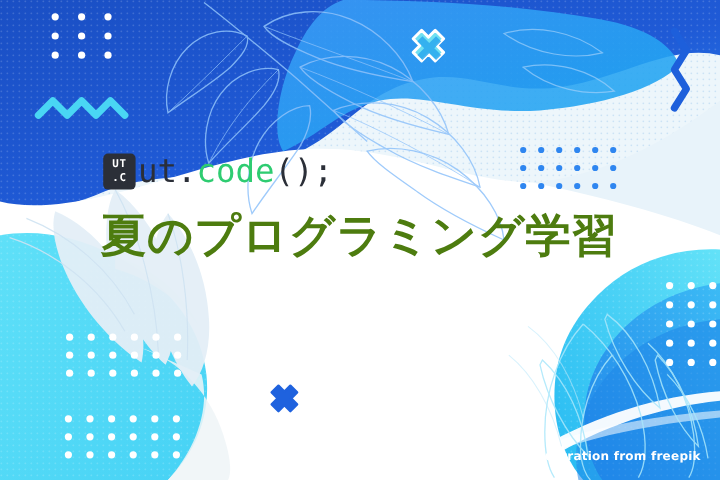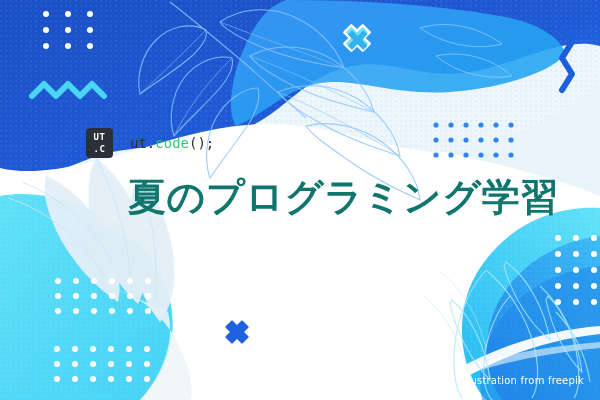--- a/index.html
+++ b/index.html
@@ -14,21 +14,21 @@
     width:600px; height:400px;
     overflow:hidden;
     background:#f2f8fb;
   }
   .layer { position:absolute; inset:0; }
   .layer svg { display:block; width:600px; height:400px; }
 
   
   #brand {
     position:absolute; left:86px; top:128px;
-    display:flex; align-items:center; gap:17px;
+    display:flex; align-items:center; gap:2px;
     z-index:40;
   }
   #logo-mark {
     width:27px; height:30px;
     background:#2b2f38;
     border-radius:4px;
     position:relative;
     flex:0 0 auto;
   }
   #logo-mark .lrow {
@@ -40,47 +40,46 @@
   }
   #logo-mark .lrow.top { top:5px; }
   #logo-mark .lrow.bot { top:17px; }
   #logo-mark .notch {
     position:absolute; right:2px; bottom:1px;
     width:5px; height:5px; background:#2b2f38;
     border-radius:0 0 3px 0;
   }
   #wordmark {
     font-family:"DejaVu Sans Mono","Liberation Mono",monospace;
-    font-size:14px; font-weight:400; line-height:1;
+    font-size:27px; font-weight:400; line-height:1;
     color:#2b2f38; white-space:nowrap;
   }
   #wordmark .kw { color:#2ecc71; }
 
   
   #headline {
     position:absolute; left:84px; top:172px;
     z-index:40;
   }
   #headline .hl {
     display:block;
     font-family:Liberation Sans, sans-serif;
     font-size:38px; font-weight:700;
     line-height:51px;
     letter-spacing:.5px;
-    color:#0f766e;
+    color:#4d7c0f;
     white-space:nowrap;
-    margin-left:44px;
   }
 
   
   #credit {
     position:absolute; right:16px; bottom:14px;
     z-index:45;
     font-family:"DejaVu Sans","Liberation Sans",sans-serif;
-    font-size:10px; font-weight:400;
+    font-size:10px; font-weight:700;
     color:#ffffff; letter-spacing:.2px;
     white-space:nowrap;
   }
 </style>
 </head>
 <body>
 
 <div id="banner">
 
   <div class="layer">

